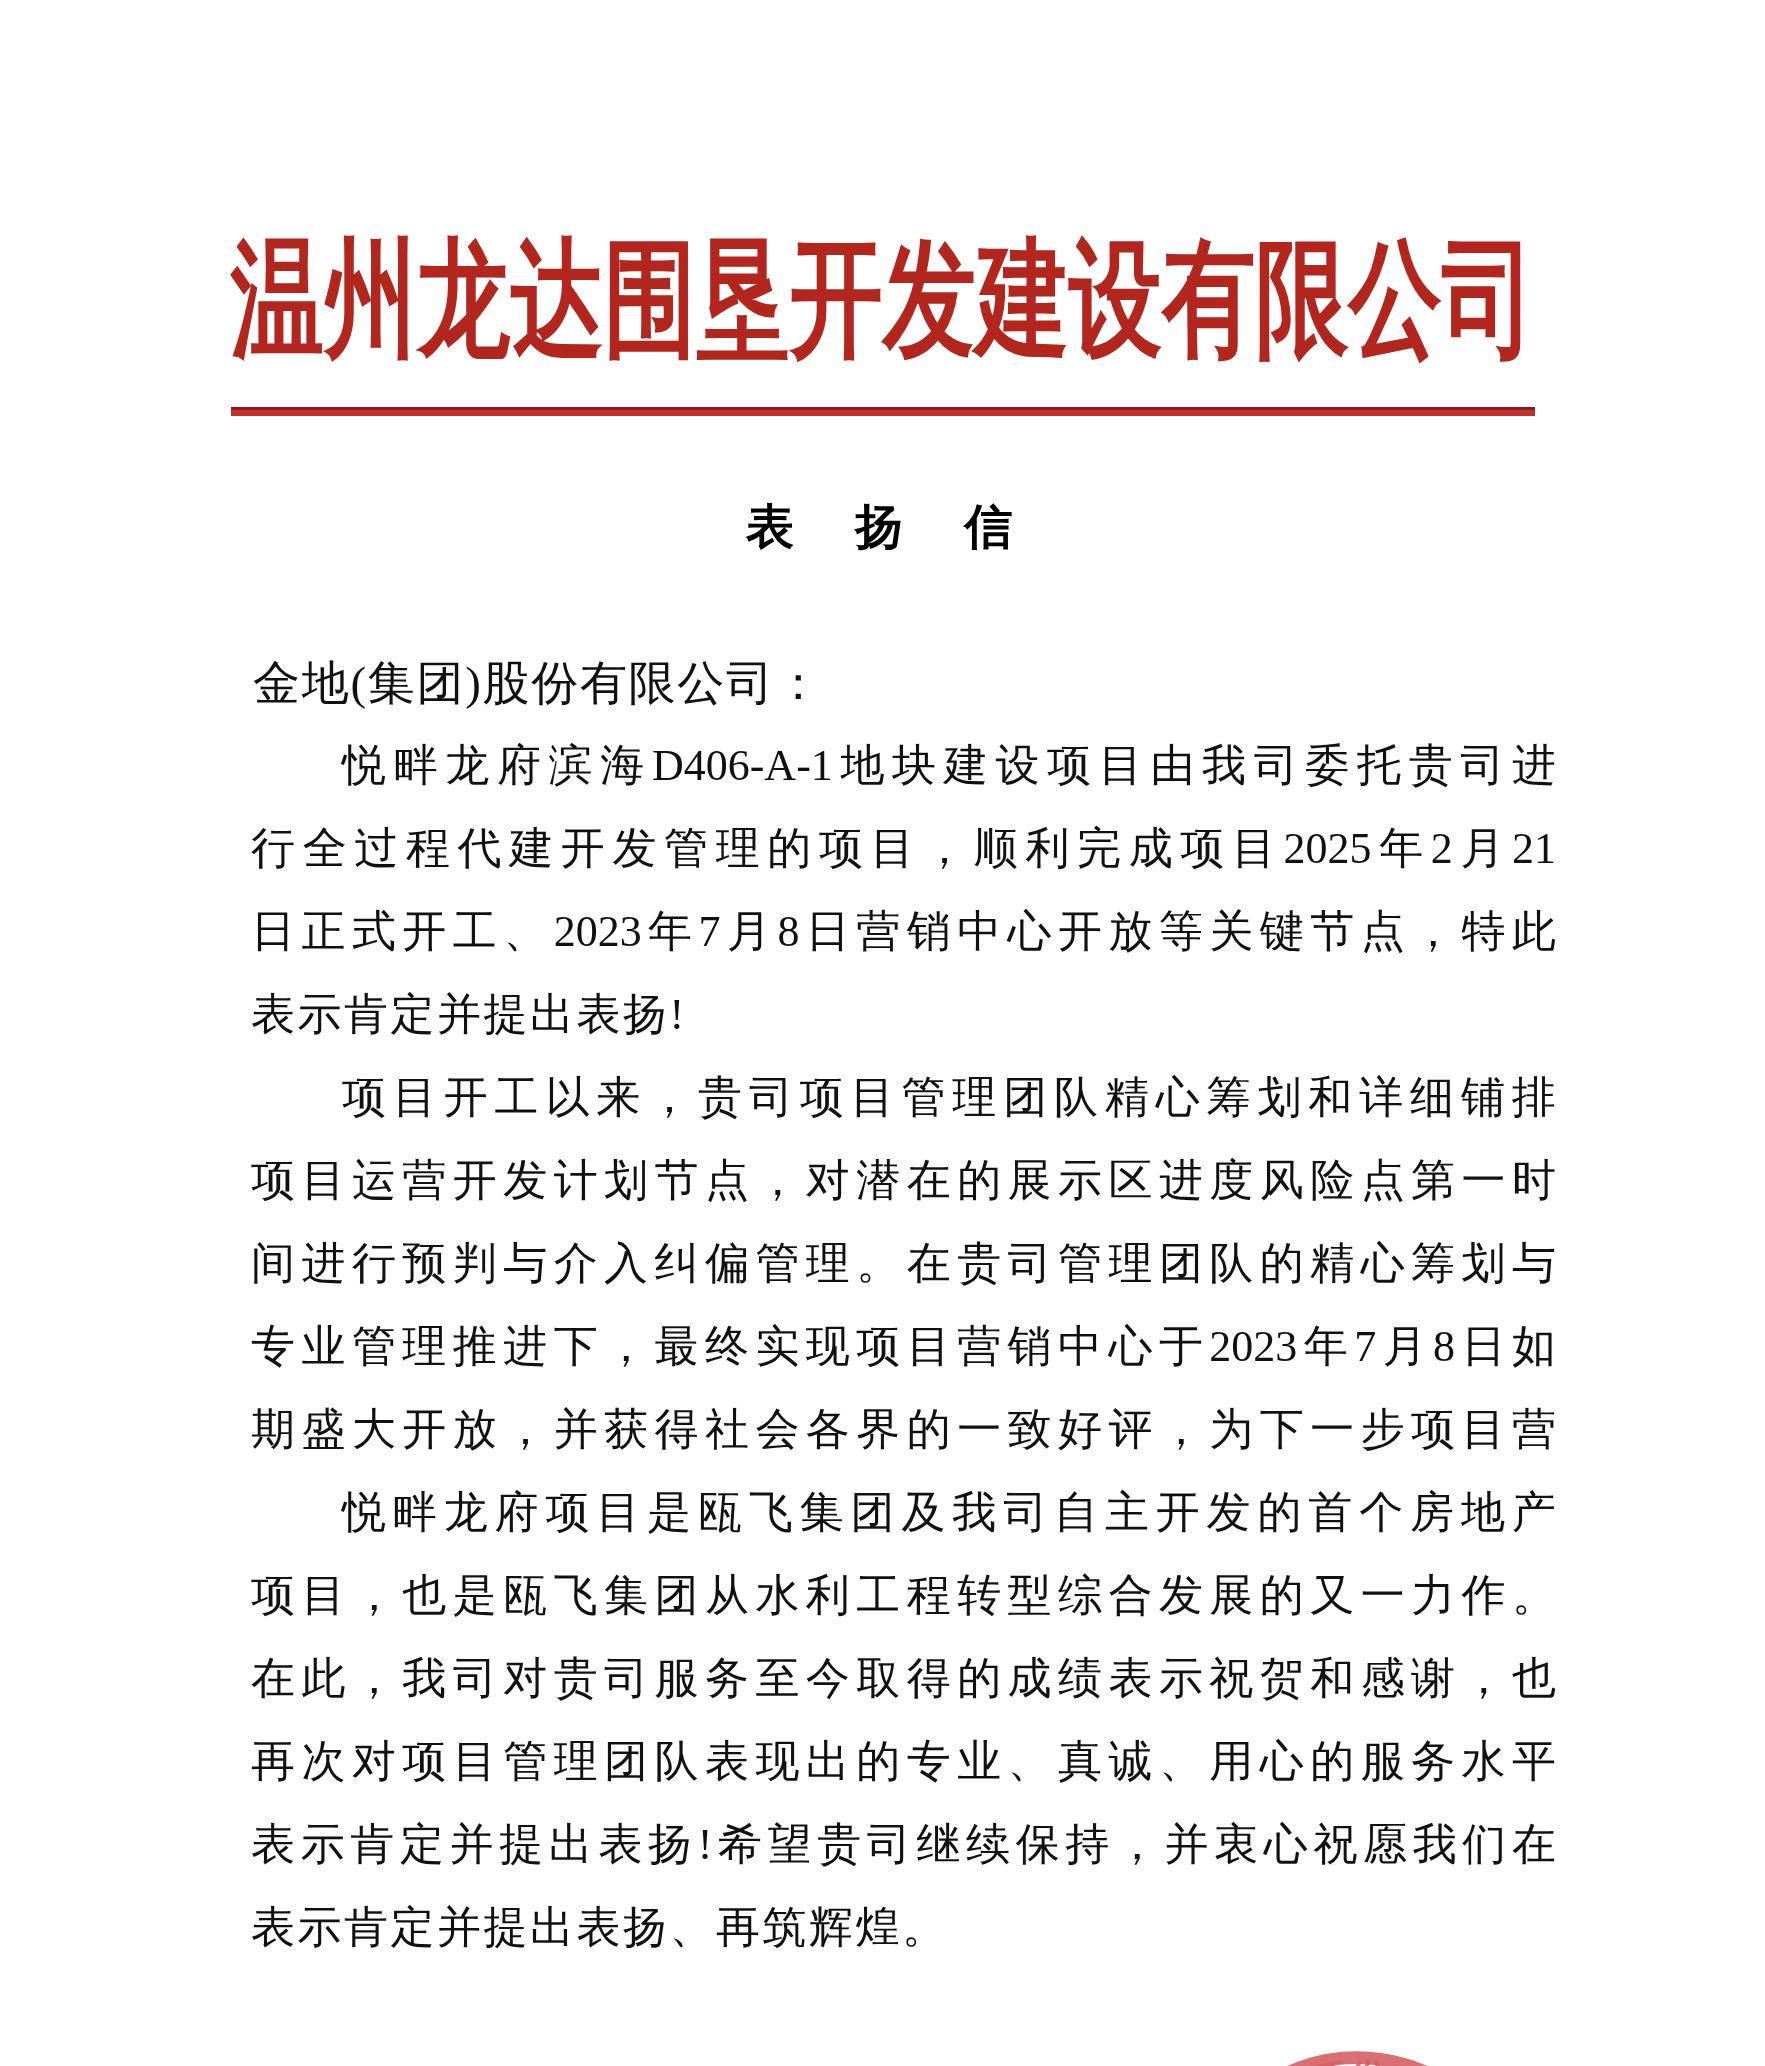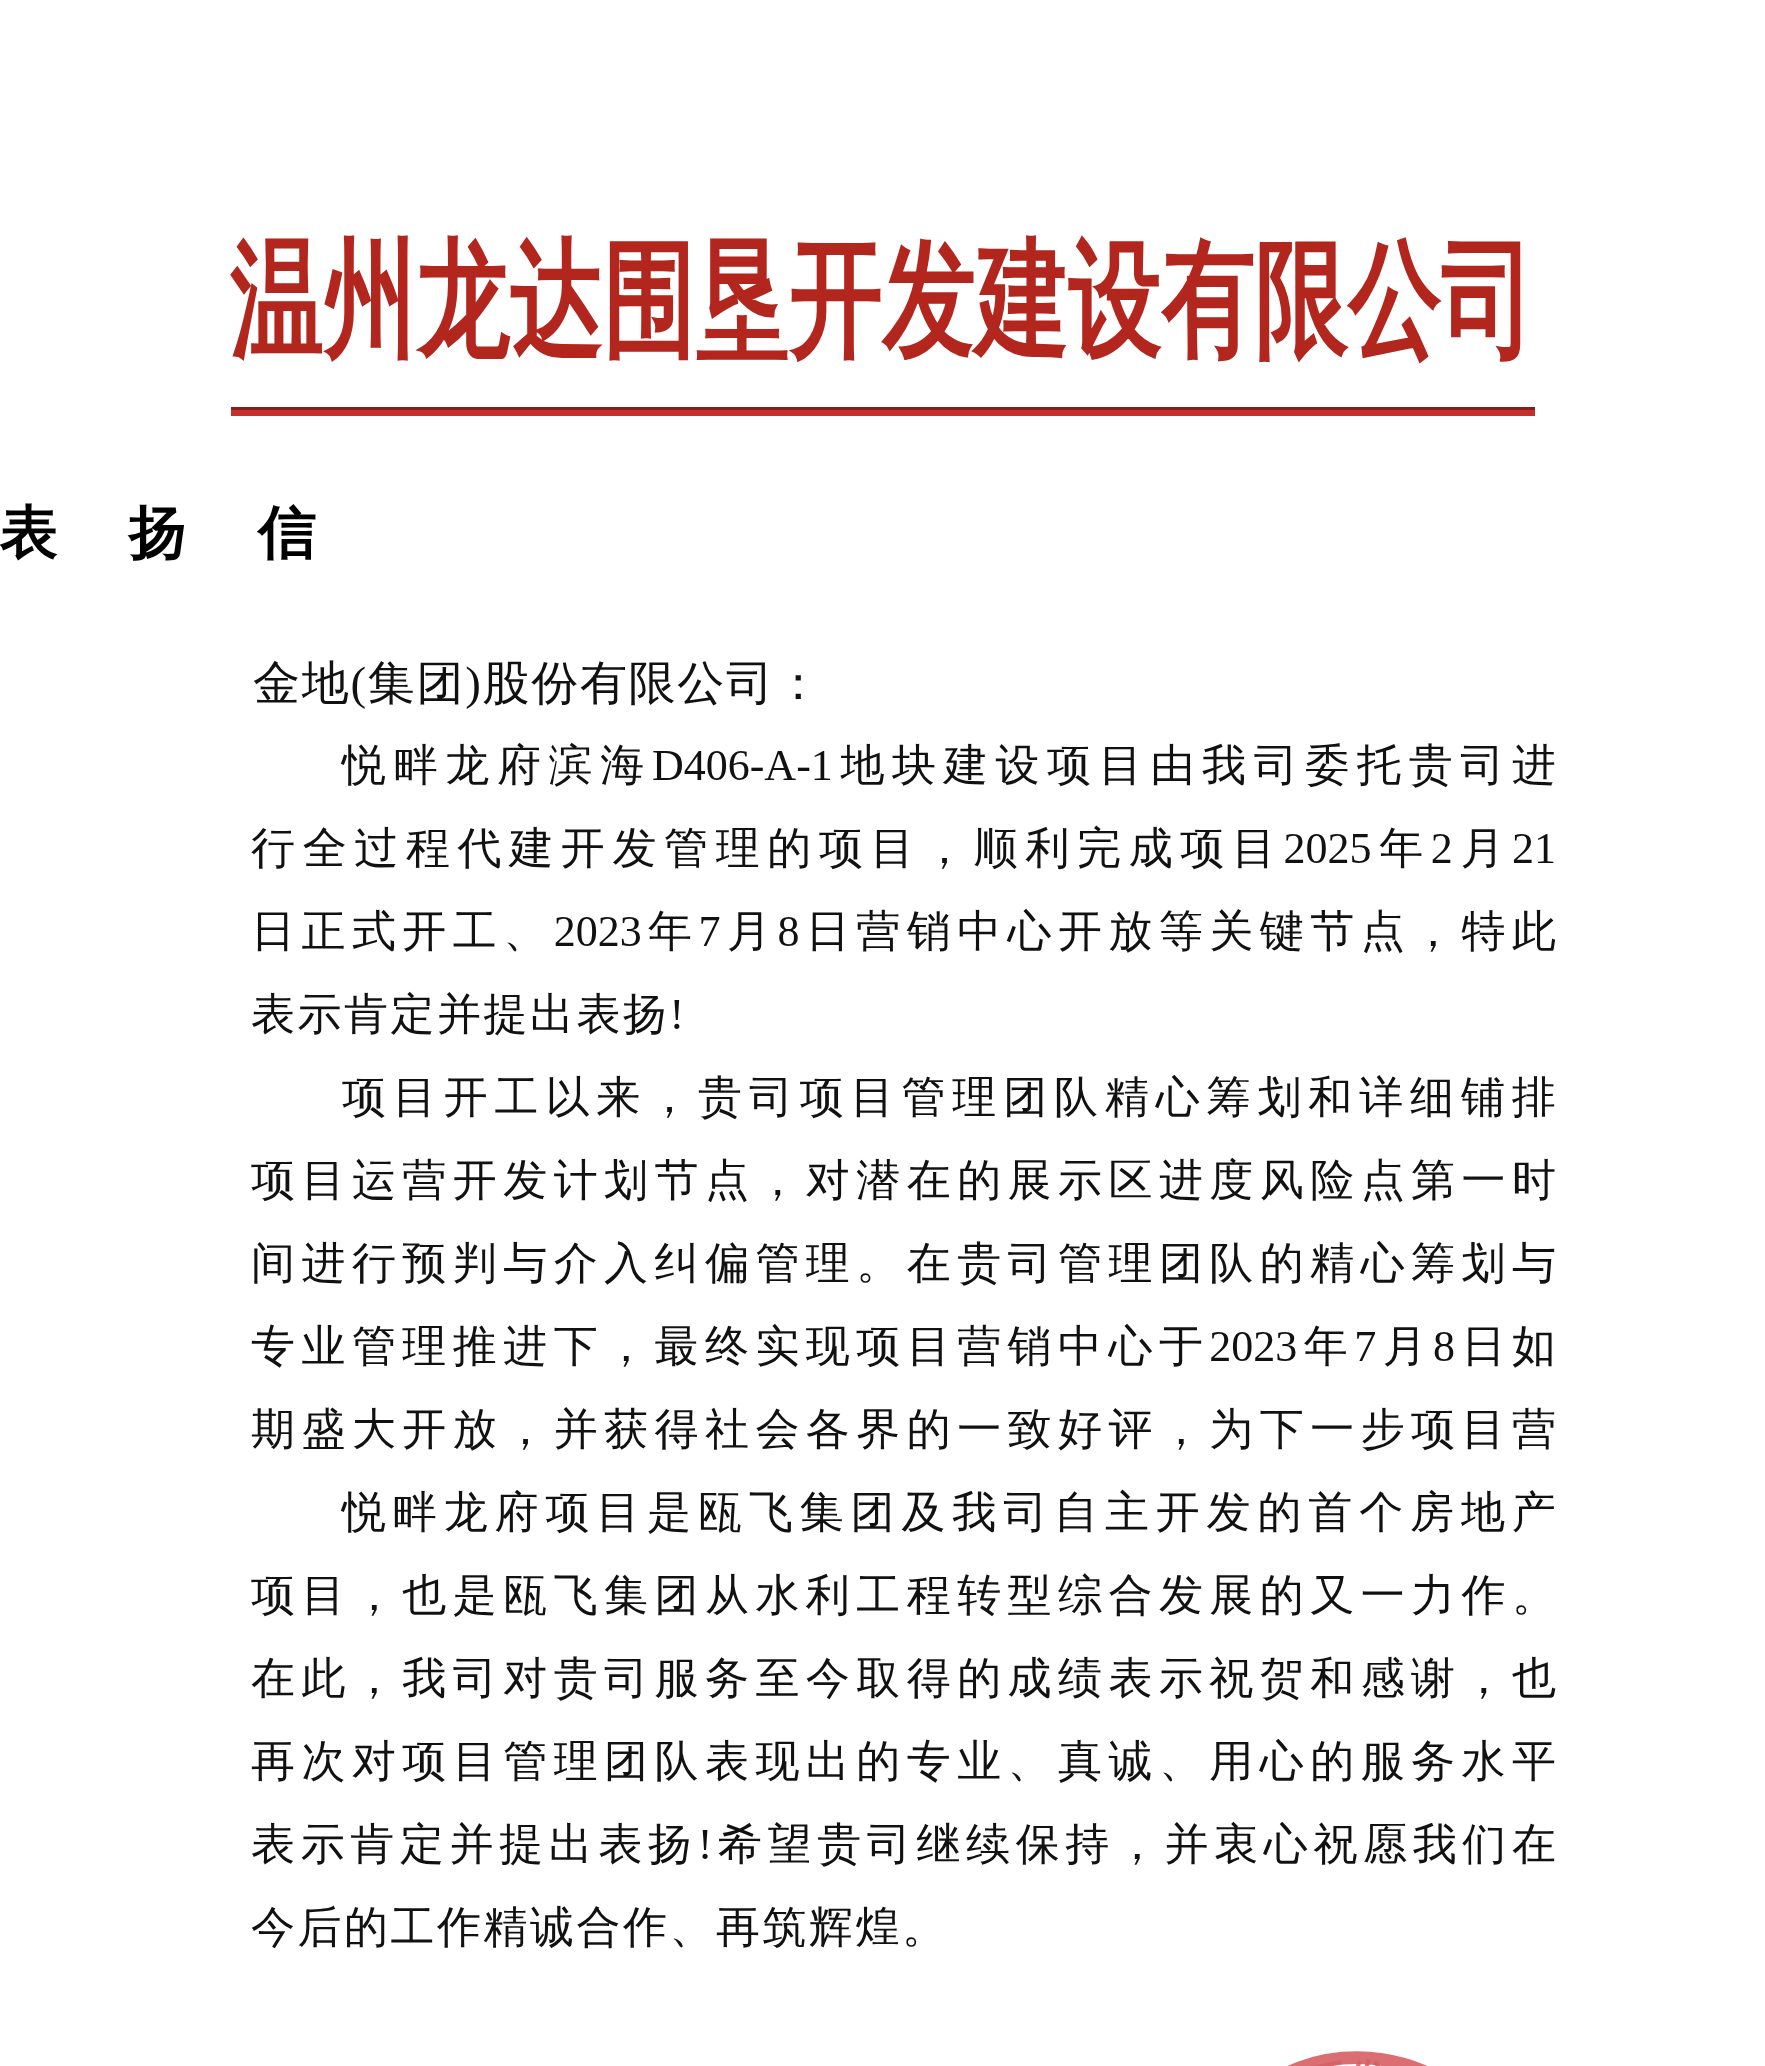--- a/index.html
+++ b/index.html
@@ -20,21 +20,21 @@
     transform:scaleY(1.38);transform-origin:50% 0;
     white-space:nowrap;line-height:1;
   }
   .rule{
     position:absolute;left:231px;top:407px;width:1304px;height:5.8px;
     background:#c5302c;border-top:3.3px solid #8c1b1b;
   }
   
   .title{
     position:absolute;left:0;top:501px;width:1765px;
-    text-align:left;font-size:58px;font-weight:bold;
+    text-align:center;font-size:48px;font-weight:bold;
     letter-spacing:6.6px;color:#000;line-height:1.1;
   }
   
   .salutation{
     position:absolute;left:253px;top:655px;
     font-size:47px;line-height:1.2;letter-spacing:1.7px;
   }
   
   .body{
     position:absolute;left:251px;top:724px;width:1305px;
@@ -428,21 +428,21 @@
         <span>，</span>
         <span>并</span>
         <span>衷</span>
         <span>心</span>
         <span>祝</span>
         <span>愿</span>
         <span>我</span>
         <span>们</span>
         <span>在</span>
       </div>
-      <div class="bline plain">今后的工作精诚合作、再筑辉煌。</div>
+      <div class="bline plain">表示肯定并提出表扬、再筑辉煌。</div>
     </div>
 
   <svg class="seal" viewBox="0 0 866 848" xmlns="http://www.w3.org/2000/svg">
     <defs>
       <radialGradient id="starFade" cx="50%" cy="50%" r="60%">
         <stop offset="0%" stop-color="#f0cfcb"></stop>
         <stop offset="55%" stop-color="#e2908f"></stop>
         <stop offset="100%" stop-color="#d4575c"></stop>
       </radialGradient>
       <path id="arcTop" d="M 131,531 A 320,320 0 1 1 733,531" fill="none"></path>

